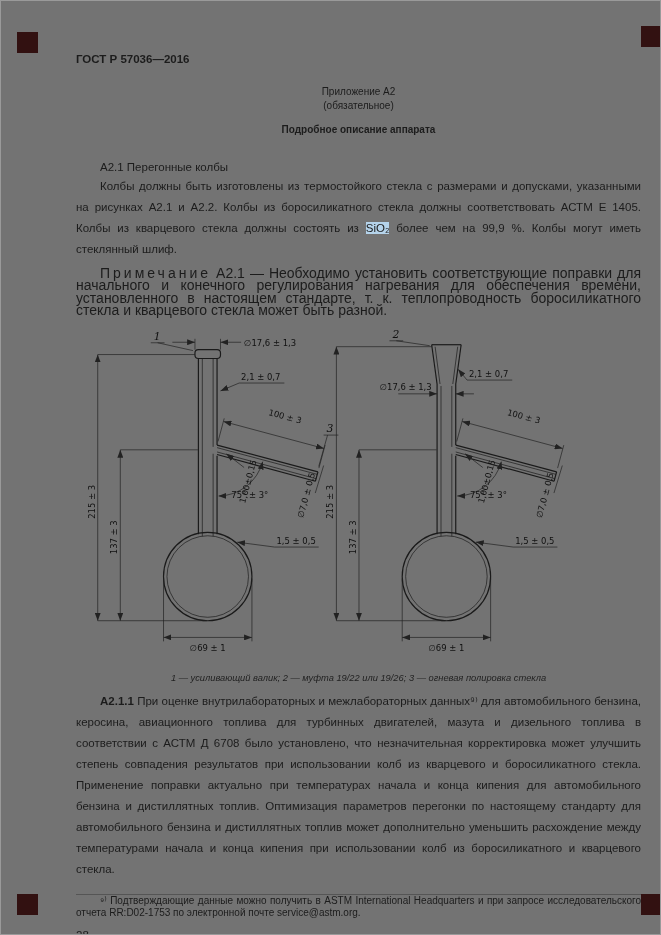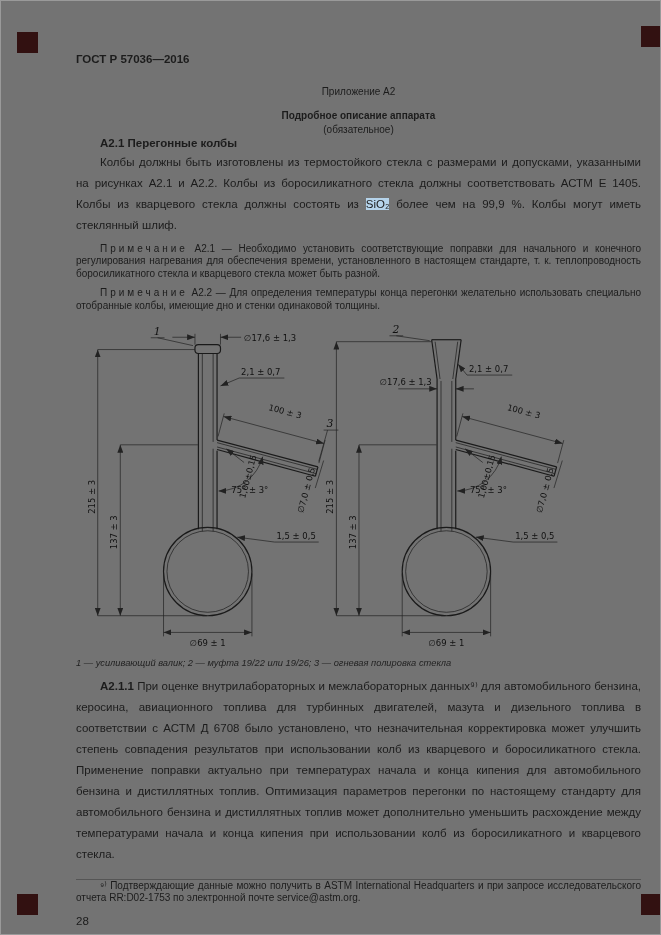--- a/index.html
+++ b/index.html
@@ -9,29 +9,29 @@
   .mark.tl{left:16px;top:31px;width:21px;height:21px;}
   .mark.tr{right:0;top:25px;width:19px;height:21px;}
   .mark.bl{left:16px;top:893px;width:21px;height:21px;}
   .mark.br{right:0;top:893px;width:19px;height:21px;}
   .content{padding:52px 19px 0 75px;}
   .doc-header{font-size:11.5px;font-weight:bold;}
   .centered{text-align:center;font-size:10px;line-height:14px;}
   .app-title{margin-top:20px;}
   .heading{margin-top:10px;font-weight:bold;}
   p{margin:0;}
-  .sec-title{text-indent:24px;font-weight:bold;font-size:11.5px;}
+  .sec-title{margin-top:24px;text-indent:24px;font-weight:normal;font-size:11.5px;}
   .body{font-size:11.5px;line-height:21px;text-align:justify;text-indent:24px;margin-top:3px;}
   .p211{margin-top:8px;}
-  .note{font-size:10px;line-height:12.4px;text-align:justify;text-indent:24px;margin-top:7px;}
+  .note{font-size:14px;line-height:12.4px;text-align:justify;text-indent:24px;margin-top:7px;}
   .note-word{letter-spacing:3px;}
   .hl{background:#b5d3ea;}
   .figure{margin-top:12px;}
   .figure svg{display:block;margin:0 auto;}
-  .legend{font-size:9.3px;font-style:italic;margin-top:2px;color:#222;}
+  .legend{font-size:9.3px;font-style:italic;text-align:center;margin-top:12px;color:#222;}
   .caption{font-size:10.5px;text-align:center;margin-top:10px;line-height:13px;}
   .fn-rule{border-top:1px solid #555;margin-top:14px;width:100%;height:0;}
   .footnote{font-size:10px;line-height:12.4px;text-align:justify;text-indent:24px;margin-top:0;}
   .page-num{font-size:11.5px;margin-top:10px;}
   .ln{stroke:#1a1a1a;stroke-width:1.2;fill:none;}
   .ln2{stroke:#1a1a1a;stroke-width:0.7;fill:none;}
   .dim{stroke:#222;stroke-width:0.7;fill:none;}
   .dtxt{font-size:8.6px;fill:#111;font-family:"DejaVu Sans",sans-serif;}
   .cnum{font-size:11px;font-style:italic;fill:#111;font-family:"DejaVu Serif",serif;}
 </style>
@@ -41,30 +41,29 @@
 <div class="page">
   <div class="mark tl"></div>
   <div class="mark tr"></div>
   <div class="mark bl"></div>
   <div class="mark br"></div>
 
   <div class="content">
     <div class="doc-header">ГОСТ Р 57036—2016</div>
 
     <div class="centered app-title">Приложение А2</div>
+    <div class="centered">(обязательное)</div>
     <div class="centered heading">Подробное описание аппарата</div>
-    <div class="centered">(обязательное)</div>
 
     <p class="sec-title">А2.1 Перегонные колбы</p>
 
     <p class="body"><span>Колбы должны быть изготовлены из термостойкого стекла с размерами и допусками, указанными на рисунках А2.1 и А2.2. Колбы из боросиликатного стекла должны соответствовать АСТМ Е 1405. Колбы из кварцевого стекла должны состоять из </span><span class="hl">SiO₂</span><span> более чем на 99,9 %. Колбы могут иметь стеклянный шлиф.</span></p>
 
     <p class="note"><span class="note-word">Примечание</span> <span>А2.1</span> <span>— Необходимо установить соответствующие поправки для начального и конечного регулирования нагревания для обеспечения времени, установленного в настоящем стандарте, т. к. теплопроводность боросиликатного стекла и кварцевого стекла может быть разной.</span></p>
 
-    <p class="note"><span class="note-word">Примечание</span> <span>А2.2</span> <span>— Для определения температуры конца перегонки желательно использовать специально отобранные колбы, имеющие дно и стенки одинаковой толщины.</span></p>
 
     <div class="figure">
       <svg width="565" height="332" viewBox="0 0 575 338">
         <defs>
           <marker id="arw" viewBox="0 0 8 6" refX="8" refY="3" markerWidth="8" markerHeight="6" markerUnits="userSpaceOnUse" orient="auto-start-reverse">
             <path d="M0,0 L8,3 L0,6 Z" fill="#222"></path>
           </marker>
         </defs>
 
         <g>

